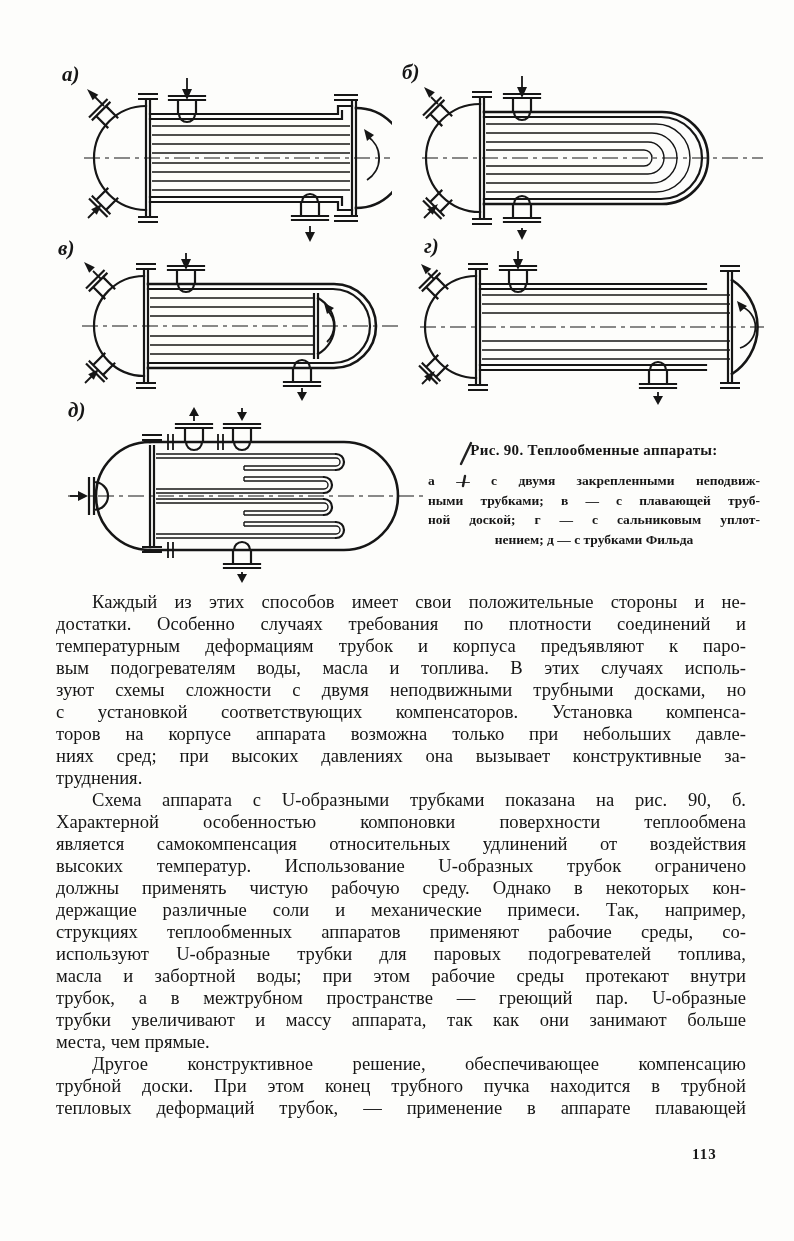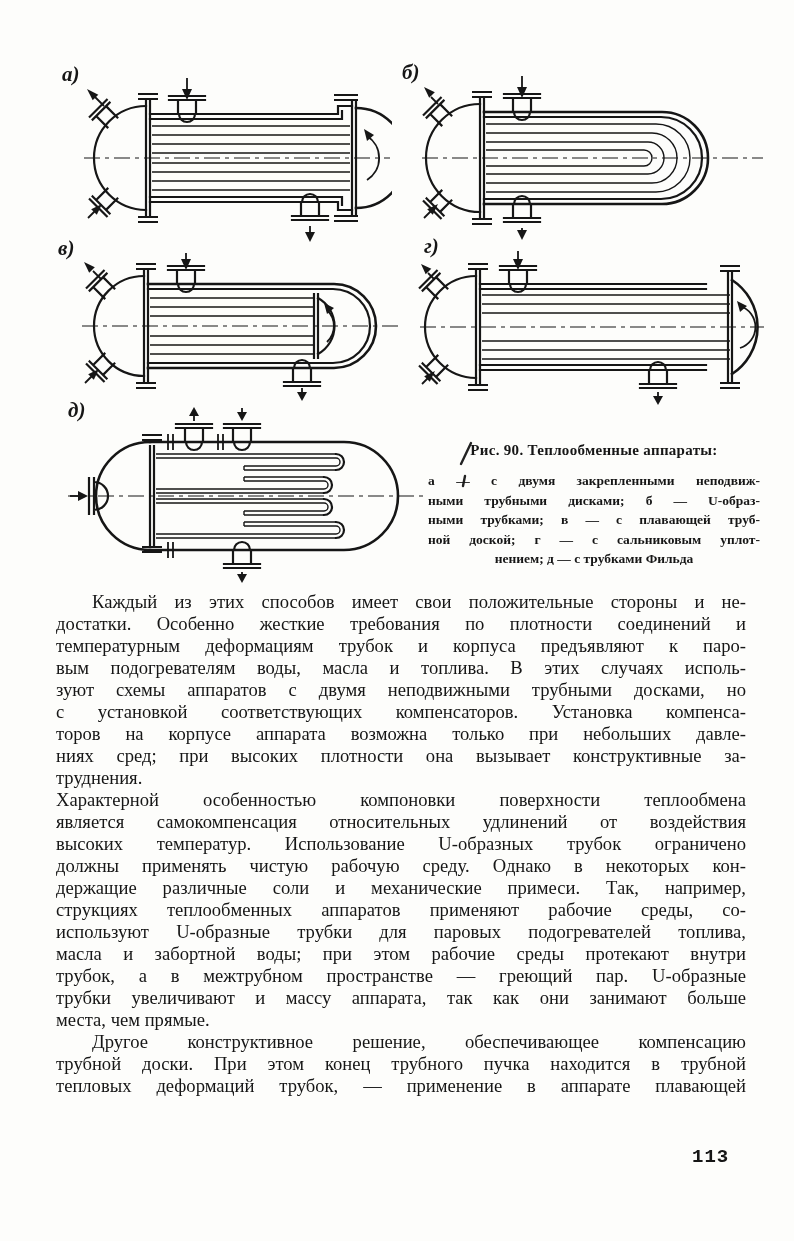--- a/index.html
+++ b/index.html
@@ -19,21 +19,21 @@
   #caption{position:absolute;left:428px;top:442px;width:332px;}
   #caption .cap-title{font-size:15px;font-weight:700;text-align:center;margin-bottom:12px;letter-spacing:.3px;}
   #caption .cap-line{font-size:13.5px;font-weight:700;line-height:19.5px;text-align:justify;text-align-last:justify;}
   #caption .cap-line.cap-last{text-align:right;text-align-last:center;}
   
   #bodytext{position:absolute;left:56px;top:591px;width:690px;}
   .pl{font-size:18.6px;line-height:22px;white-space:normal;text-align:justify;text-align-last:justify;}
   .pl.first{text-indent:36px;}
   .pl.plast{text-align:center;text-align-last:left;}
   
-  #pagenum{position:absolute;left:692px;top:1146px;font-size:19px;font-weight:700;letter-spacing:1px;font-family:Liberation Mono, monospace;}
+  #pagenum{position:absolute;left:692px;top:1146px;font-size:15px;font-weight:700;letter-spacing:1px;}
 </style>
 </head>
 <body>
 
 <div id="page">
 
   <div class="fig-label" style="left:62px;top:62px;">а)</div>
   <svg class="diagram" style="left:82px;top:74px;" width="310" height="170" viewBox="0 0 310 170" role="img">
     <path class="cl" d="M2 84 H308"></path>
     <path class="m" d="M64 26 V142 M68 26 V142"></path>
@@ -195,37 +195,37 @@
       <polygon points="176,177 171,168 181,168"></polygon>
   </svg>
 
   <svg class="diagram" style="left:452px;top:440px;" width="26" height="56" viewBox="0 0 26 56">
     <path d="M19 3 L9 24 M13 36 L11 46" stroke="#222" stroke-width="2.4" fill="none" stroke-linecap="round"></path>
   </svg>
 
   <div id="caption">
     <div class="cap-title">Рис. 90. Теплообменные аппараты:</div>
     <div class="cap-line">а — с двумя закрепленными неподвиж-</div>
-    <div class="cap-line">ными трубными дисками; б — U-образ-</div>
     <div class="cap-line">ными трубками; в — с плавающей труб-</div>
     <div class="cap-line">ной доской; г — с сальниковым уплот-</div>
     <div class="cap-line cap-last">нением; д — с трубками Фильда</div>
   </div>
 
   <div id="bodytext">
     <div class="pl first">Каждый из этих способов имеет свои положительные стороны и не-</div>
-    <div class="pl">достатки. Особенно жесткие требования по плотности соединений и</div>
+    <div class="pl">достатки. Особенно случаях требования по плотности соединений и</div>
     <div class="pl">температурным деформациям трубок и корпуса предъявляют к паро-</div>
     <div class="pl">вым подогревателям воды, масла и топлива. В этих случаях исполь-</div>
-    <div class="pl">зуют схемы аппаратов с двумя неподвижными трубными досками, но</div>
+    <div class="pl">зуют схемы сложности с двумя неподвижными трубными досками, но</div>
     <div class="pl">с установкой соответствующих компенсаторов. Установка компенса-</div>
     <div class="pl">торов на корпусе аппарата возможна только при небольших давле-</div>
-    <div class="pl">ниях сред; при высоких плотности она вызывает конструктивные за-</div>
+    <div class="pl">ниях сред; при высоких давлениях она вызывает конструктивные за-</div>
     <div class="pl plast">труднения.</div>
 
+    <div class="pl first">Схема аппарата с U-образными трубками показана на рис. 90, б.</div>
     <div class="pl">Характерной особенностью компоновки поверхности теплообмена</div>
     <div class="pl">является самокомпенсация относительных удлинений от воздействия</div>
     <div class="pl">высоких температур. Использование U-образных трубок ограничено</div>
     <div class="pl">должны применять чистую рабочую среду. Однако в некоторых кон-</div>
     <div class="pl">держащие различные соли и механические примеси. Так, например,</div>
     <div class="pl">струкциях теплообменных аппаратов применяют рабочие среды, со-</div>
     <div class="pl">используют U-образные трубки для паровых подогревателей топлива,</div>
     <div class="pl">масла и забортной воды; при этом рабочие среды протекают внутри</div>
     <div class="pl">трубок, а в межтрубном пространстве — греющий пар. U-образные</div>
     <div class="pl">трубки увеличивают и массу аппарата, так как они занимают больше</div>

